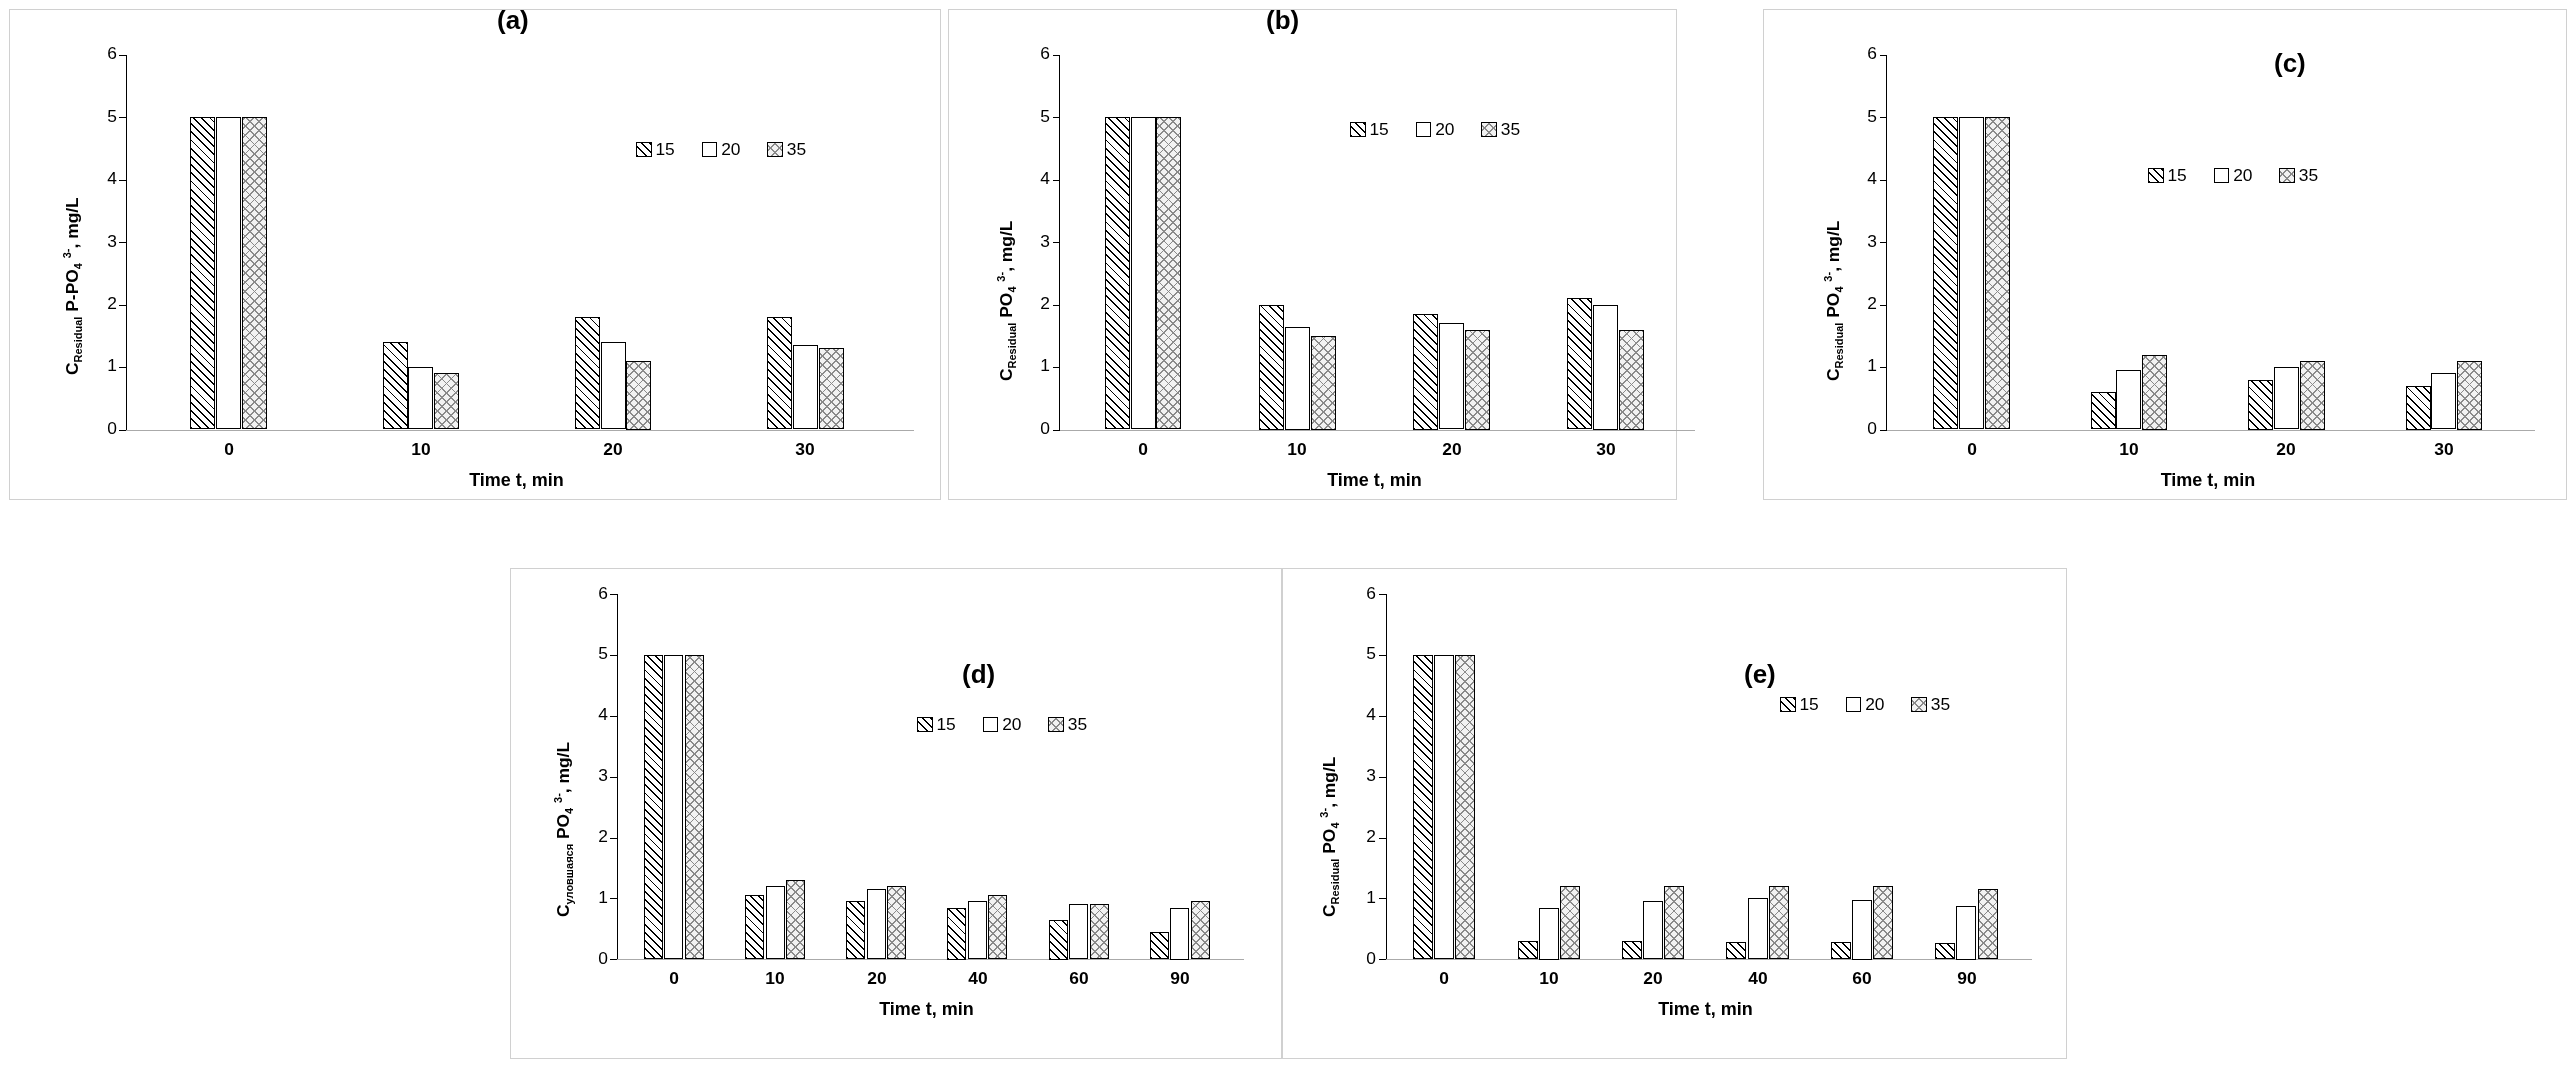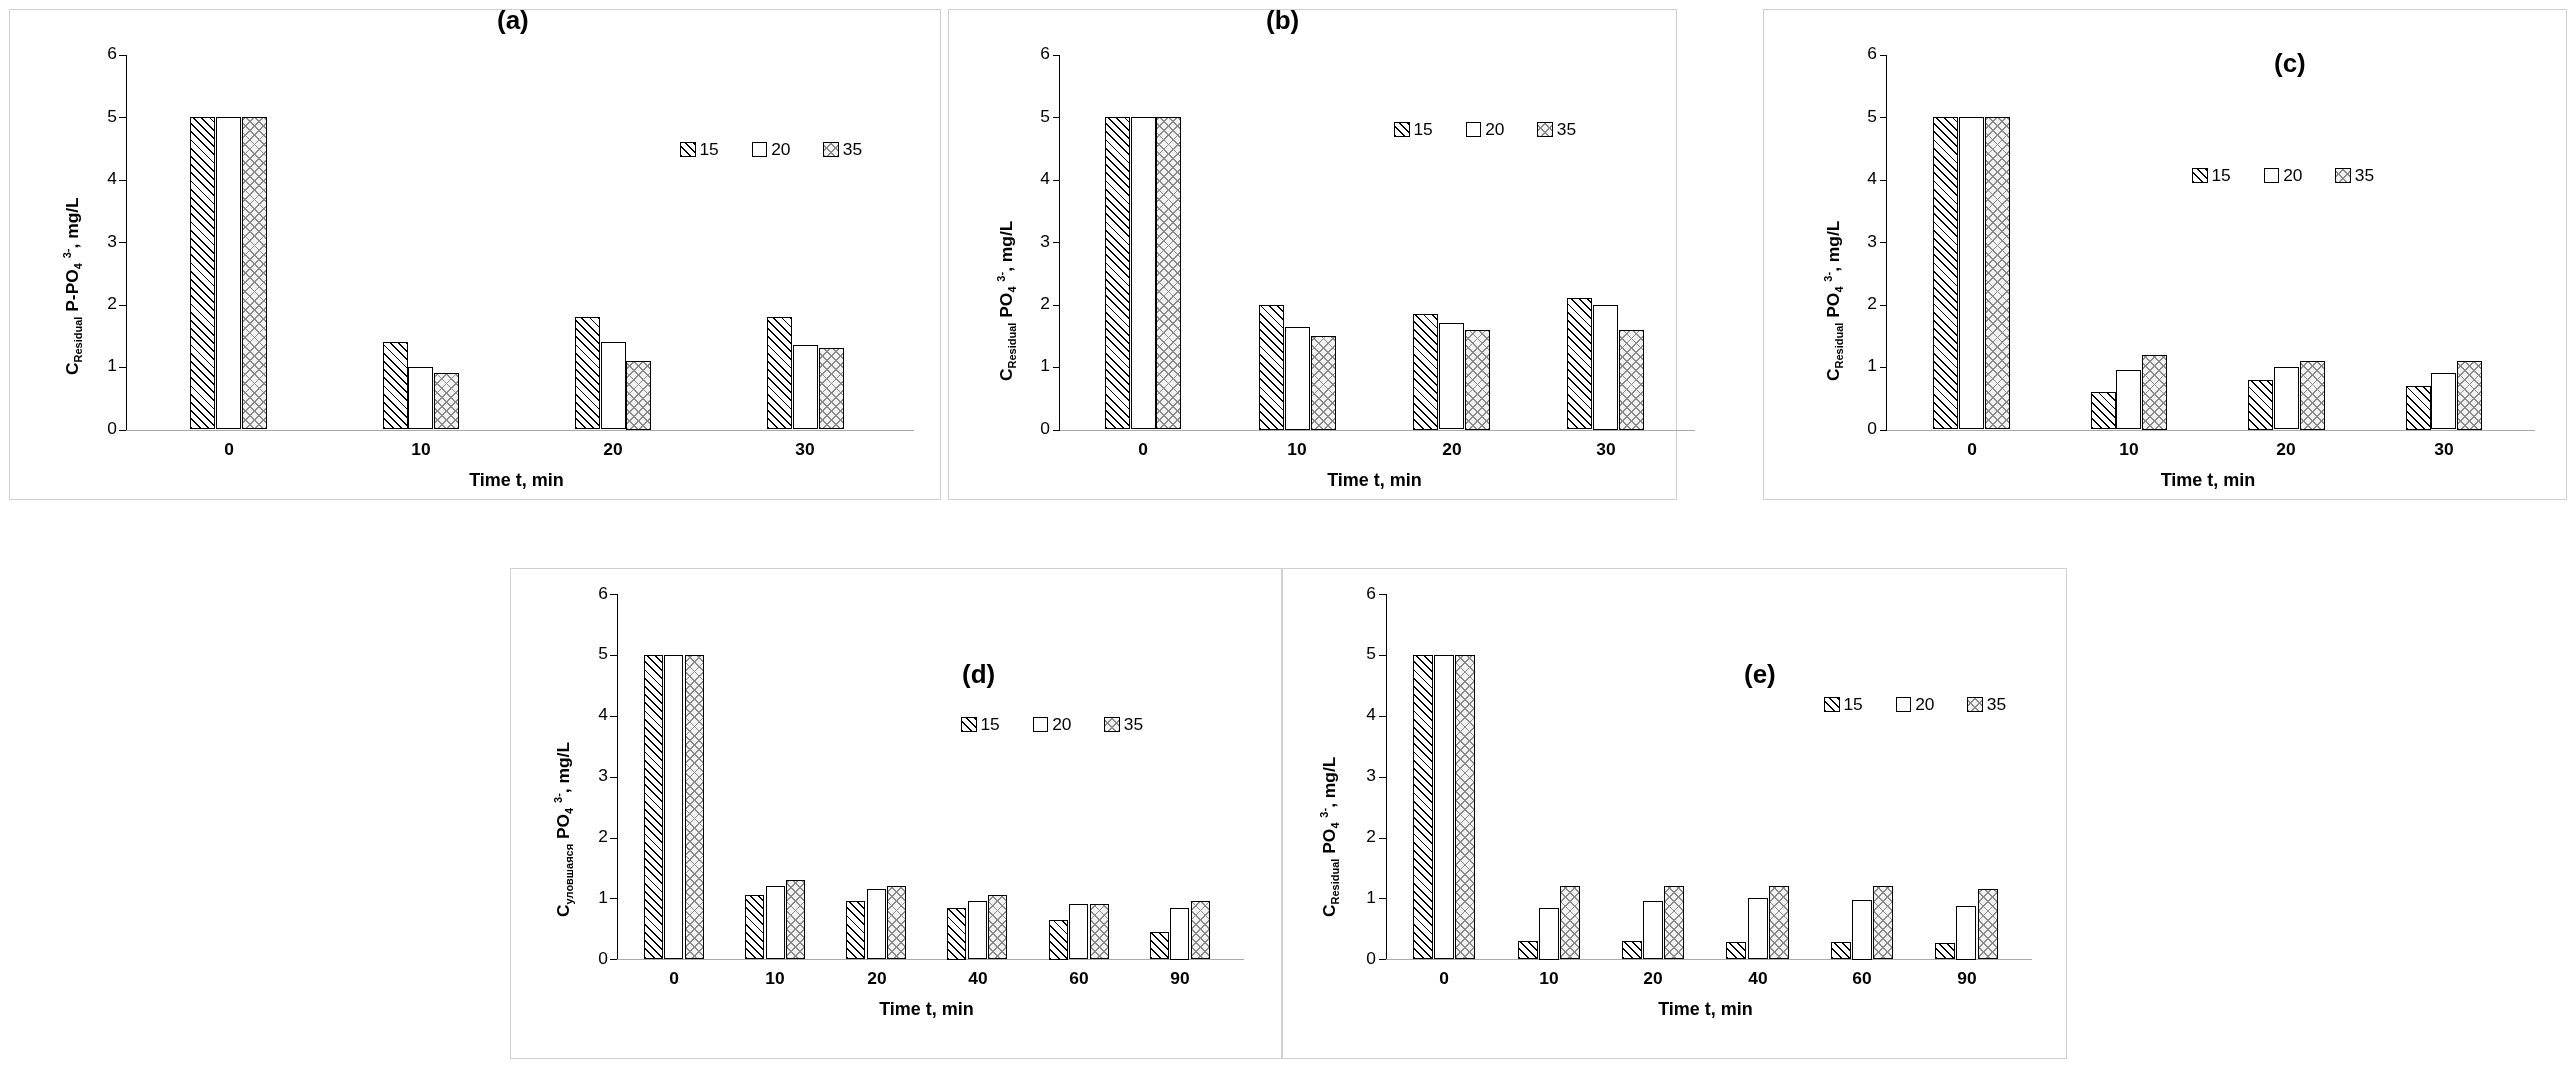--- a/index.html
+++ b/index.html
@@ -26,21 +26,21 @@
     background-image:repeating-linear-gradient(45deg, #000 0 1.3px, #fff 1.3px 5.8px);
   }
   .fill-white{background-color:#fff;}
   .fill-cross{
     background-color:#f2f2f2;
     background-image:
       repeating-linear-gradient(45deg, #8a8a8a 0 1.3px, rgba(0,0,0,0) 1.3px 6.5px),
       repeating-linear-gradient(-45deg, #8a8a8a 0 1.3px, rgba(0,0,0,0) 1.3px 6.5px);
   }
 
-  .legend{position:absolute;display:flex;align-items:center;gap:24px;font-size:17.4px;margin-left:44px;}
+  .legend{position:absolute;display:flex;align-items:center;gap:18px;font-size:17.4px;}
   .legend-item{display:flex;align-items:center;gap:3.9px;}
   .legend-swatch{width:15.5px;height:15.5px;border:1.3px solid #000;box-sizing:border-box;display:inline-block;}
   .legend-label{font-size:17.4px;color:#000;}
 </style>
 </head>
 <body>
 
 <div class="page" id="page">
     <div class="panel" style="left: 9px; top: 9px; width: 932px; height: 491px;"></div>
     <div class="panel-letter" style="left: 497px; top: 5.2px;">(a)</div>

